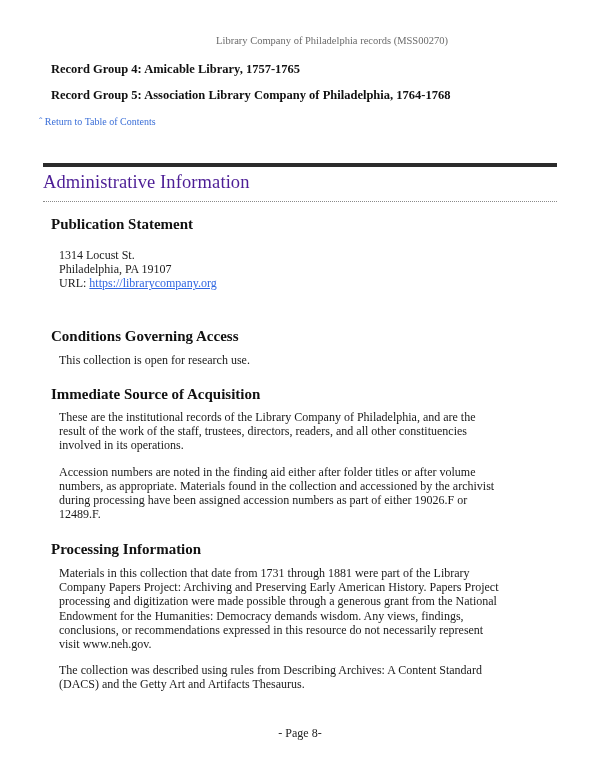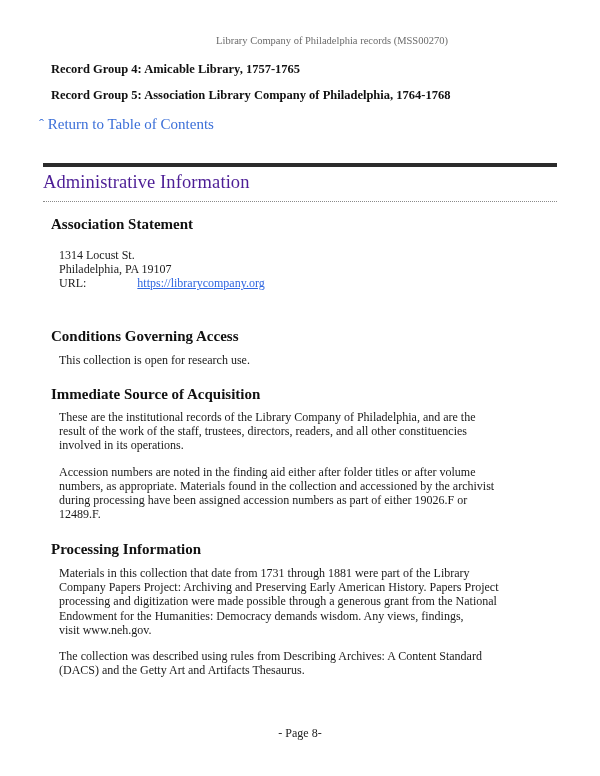--- a/index.html
+++ b/index.html
@@ -35,21 +35,21 @@
       color: #111;
       white-space: nowrap;
     }
     .rg4 { top: 62px; }
     .rg5 { top: 88px; }
     .return-link {
       position: absolute;
       top: 116px;
       left: 39px;
       font-family: "Liberation Serif", serif;
-      font-size: 15px;
+      font-size: 10px;
       color: #3b6fd8;
       text-decoration: none;
       white-space: nowrap;
     }
     .thick-rule {
       position: absolute;
       top: 163px;
       left: 43px;
       width: 514px;
       height: 4px;
@@ -92,21 +92,20 @@
       line-height: 14.2px;
       color: #1a1a1a;
     }
     .body-text .line {
       display: block;
       white-space: nowrap;
     }
     a.url-link {
       color: #2f66e0;
       text-decoration: underline;
-      margin-left: 48px;
     }
     .page-footer {
       position: absolute;
       top: 726px;
       left: 0;
       width: 600px;
       text-align: center;
       font-family: "Liberation Serif", serif;
       font-size: 12px;
       color: #222;
@@ -119,21 +118,21 @@
 
 <div class="rg rg4">Record Group 4: Amicable Library, 1757-1765</div>
 <div class="rg rg5">Record Group 5: Association Library Company of Philadelphia, 1764-1768</div>
 
 <a class="return-link" href="#"><span>ˆ</span> <span>Return to Table of Contents</span></a>
 
 <div class="thick-rule"></div>
 <h2 class="section-title" style="margin:0;">Administrative Information</h2>
 <div class="dotted-rule"></div>
 
-<div class="subhead" style="top:216px;">Association Statement</div>
+<div class="subhead" style="top:216px;">Publication Statement</div>
 <div class="body-text" style="top:240px;">
   <span class="line" style="margin-top:8px;">1314 Locust St.</span>
   <span class="line">Philadelphia, PA 19107</span>
   <span class="line"><span>URL: </span><a class="url-link" href="#">https://librarycompany.org</a></span>
 </div>
 
 <div class="subhead" style="top:328px;">Conditions Governing Access</div>
 <div class="body-text" style="top:353px;">
   <span class="line">This collection is open for research use.</span>
 </div>
@@ -148,18 +147,19 @@
   <span class="line">during processing have been assigned accession numbers as part of either 19026.F or</span>
   <span class="line">12489.F.</span>
 </div>
 
 <div class="subhead" style="top:541px;">Processing Information</div>
 <div class="body-text" style="top:566px;">
   <span class="line">Materials in this collection that date from 1731 through 1881 were part of the Library</span>
   <span class="line">Company Papers Project: Archiving and Preserving Early American History. Papers Project</span>
   <span class="line">processing and digitization were made possible through a generous grant from the National</span>
   <span class="line">Endowment for the Humanities: Democracy demands wisdom. Any views, findings,</span>
+  <span class="line">conclusions, or recommendations expressed in this resource do not necessarily represent</span>
   <span class="line">visit www.neh.gov.</span>
   <span class="line" style="margin-top:12px;">The collection was described using rules from Describing Archives: A Content Standard</span>
   <span class="line">(DACS) and the Getty Art and Artifacts Thesaurus.</span>
 </div>
 
 <div class="page-footer">- Page 8-</div>
 
 </body></html>

